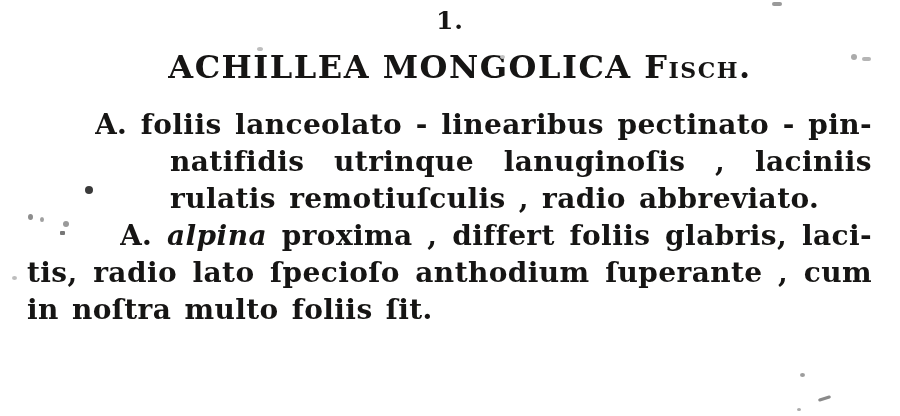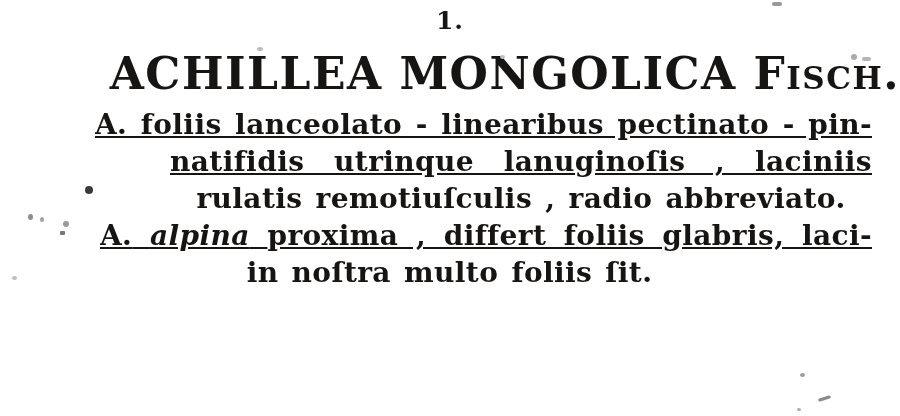--- a/index.html
+++ b/index.html
@@ -16,46 +16,45 @@
   .page-number {
     position: absolute;
     top: 6px; left: 0; right: 0;
     text-align: center;
     font-size: 25px;
     letter-spacing: 1px;
   }
   .species-heading {
     position: absolute;
     top: 48px; left: 20px; right: 0;
-    text-align: right;
-    font-size: 44px;
+    text-align: center;
+    font-size: 32px;
     letter-spacing: 1.5px;
     white-space: nowrap;
   }
   .species-heading .author { font-variant: small-caps; }
   .text-block {
     position: absolute;
     left: 27px;
     top: 106px;
     width: 845px;
     font-size: 28px;
     line-height: 37px;
     letter-spacing: 0.4px;
     word-spacing: 3px;
   }
-  .tline { height: 37px; overflow: hidden; white-space: nowrap; text-align: center; }
+  .tline { height: 37px; overflow: hidden; white-space: nowrap; }
   .jline {
     white-space: normal;
     text-align: justify;
     text-align-last: justify;
-    text-decoration: underline;
   }
   .ind1 { margin-left: 68px; }   
   .hang { margin-left: 143px; }  
-  .ind2 { margin-left: 73px; }   
+  .ind2 { margin-left: 93px; }   
   .italic-species { font-style: italic; }
   .duration-symbol {
     font-family: "DejaVu Sans", sans-serif;
     font-size: 30px;
     letter-spacing: 0;
   }
   .speck { position: absolute; border-radius: 50%; }
 </style>
 </head>
 <body>
@@ -67,20 +66,21 @@
   <div class="species-heading"><span>ACHILLEA MONGOLICA</span>&nbsp;<span class="author">Fisch.</span></div>
 
   <div class="text-block">
 
     <div class="tline jline ind1">A. foliis lanceolato - linearibus pectinato - pin-</div>
     <div class="tline jline hang">natifidis utrinque lanuginoſis , laciniis ſer-</div>
     <div class="tline hang">rulatis remotiuſculis , radio abbreviato.</div>
 
 
     <div class="tline jline ind2"><span>A.</span> <span class="italic-species">alpina</span> <span>proxima , differt foliis glabris, laci-</span></div>
+    <div class="tline jline">tis, radio lato ſpecioſo anthodium ſuperante , cum</div>
     <div class="tline">in noſtra multo foliis ſit.</div>
 
   </div>
 
   <div class="speck" style="left:772px;top:2px;width:10px;height:4px;background:#9a9a9a;border-radius:2px;"></div>
   <div class="speck" style="left:851px;top:54px;width:6px;height:6px;background:#ababab;"></div>
   <div class="speck" style="left:862px;top:57px;width:9px;height:4px;background:#b5b5b5;border-radius:2px;"></div>
   <div class="speck" style="left:257px;top:47px;width:6px;height:4px;background:#bdbdbd;"></div>
   <div class="speck" style="left:500px;top:55px;width:5px;height:4px;background:#c2c2c2;"></div>
   <div class="speck" style="left:85px;top:186px;width:8px;height:8px;background:#3a3a3a;"></div>

